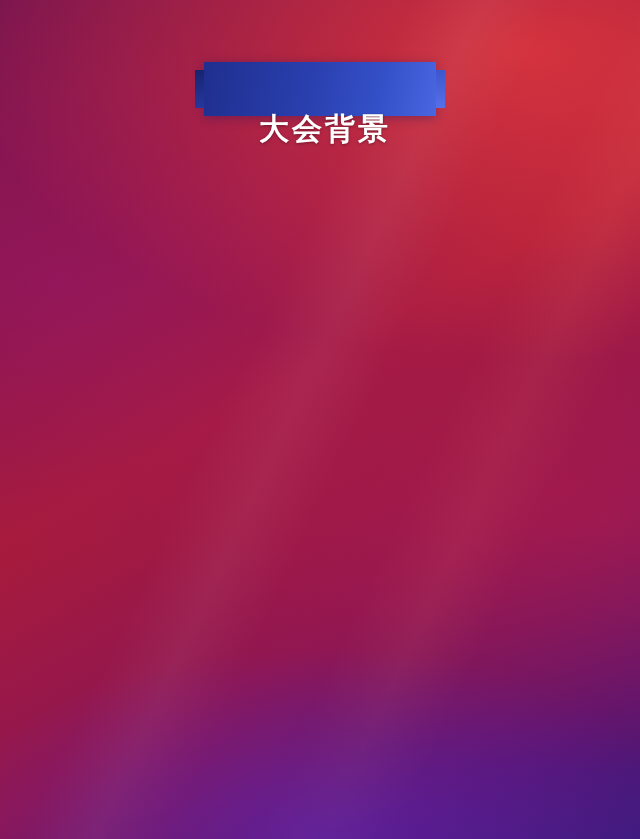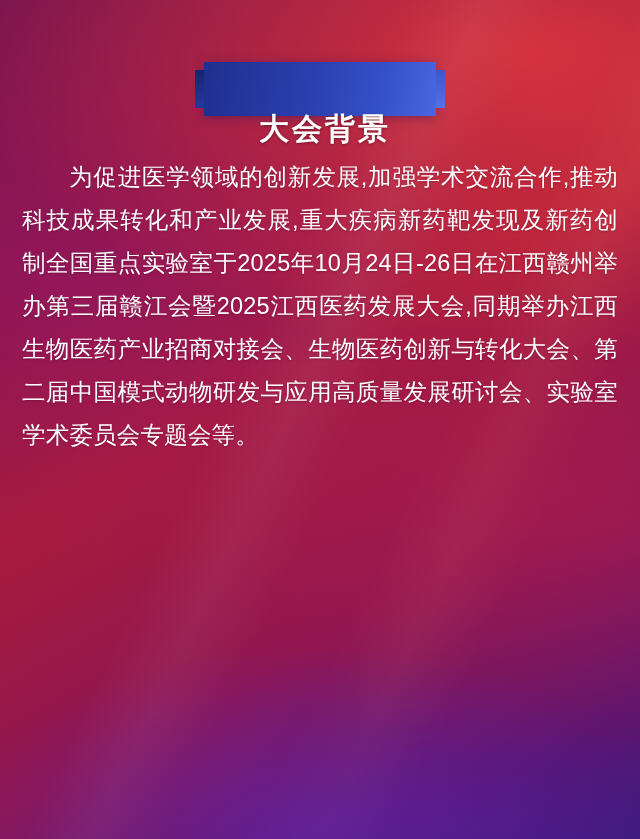--- a/index.html
+++ b/index.html
@@ -113,15 +113,14 @@
 <div class="poster">
   <div class="streaks"></div>
   <div class="glow-bottom"></div>
 
   <div class="title-wrap">
     <div class="title-bar"></div>
     <div class="title-text">大会背景</div>
   </div>
 
   <div class="body-text">
-    <p class="para">为促进医学领域的创新发展,加强学术交流合作,推动科技成果转化和产业发展,重大疾病新药靶发现及新药创制全国重点实验室于2025年10月24日-26日在江西赣州举办第三届赣江会暨2025江西医药发展大会,同期举办江西生物医药产业招商对接会、生物医药创新与转化大会、第二届中国模式动物研发与应用高质量发展研讨会、实验室学术委员会专题会等。</p>
   </div>
 </div>
 
 </body></html>

